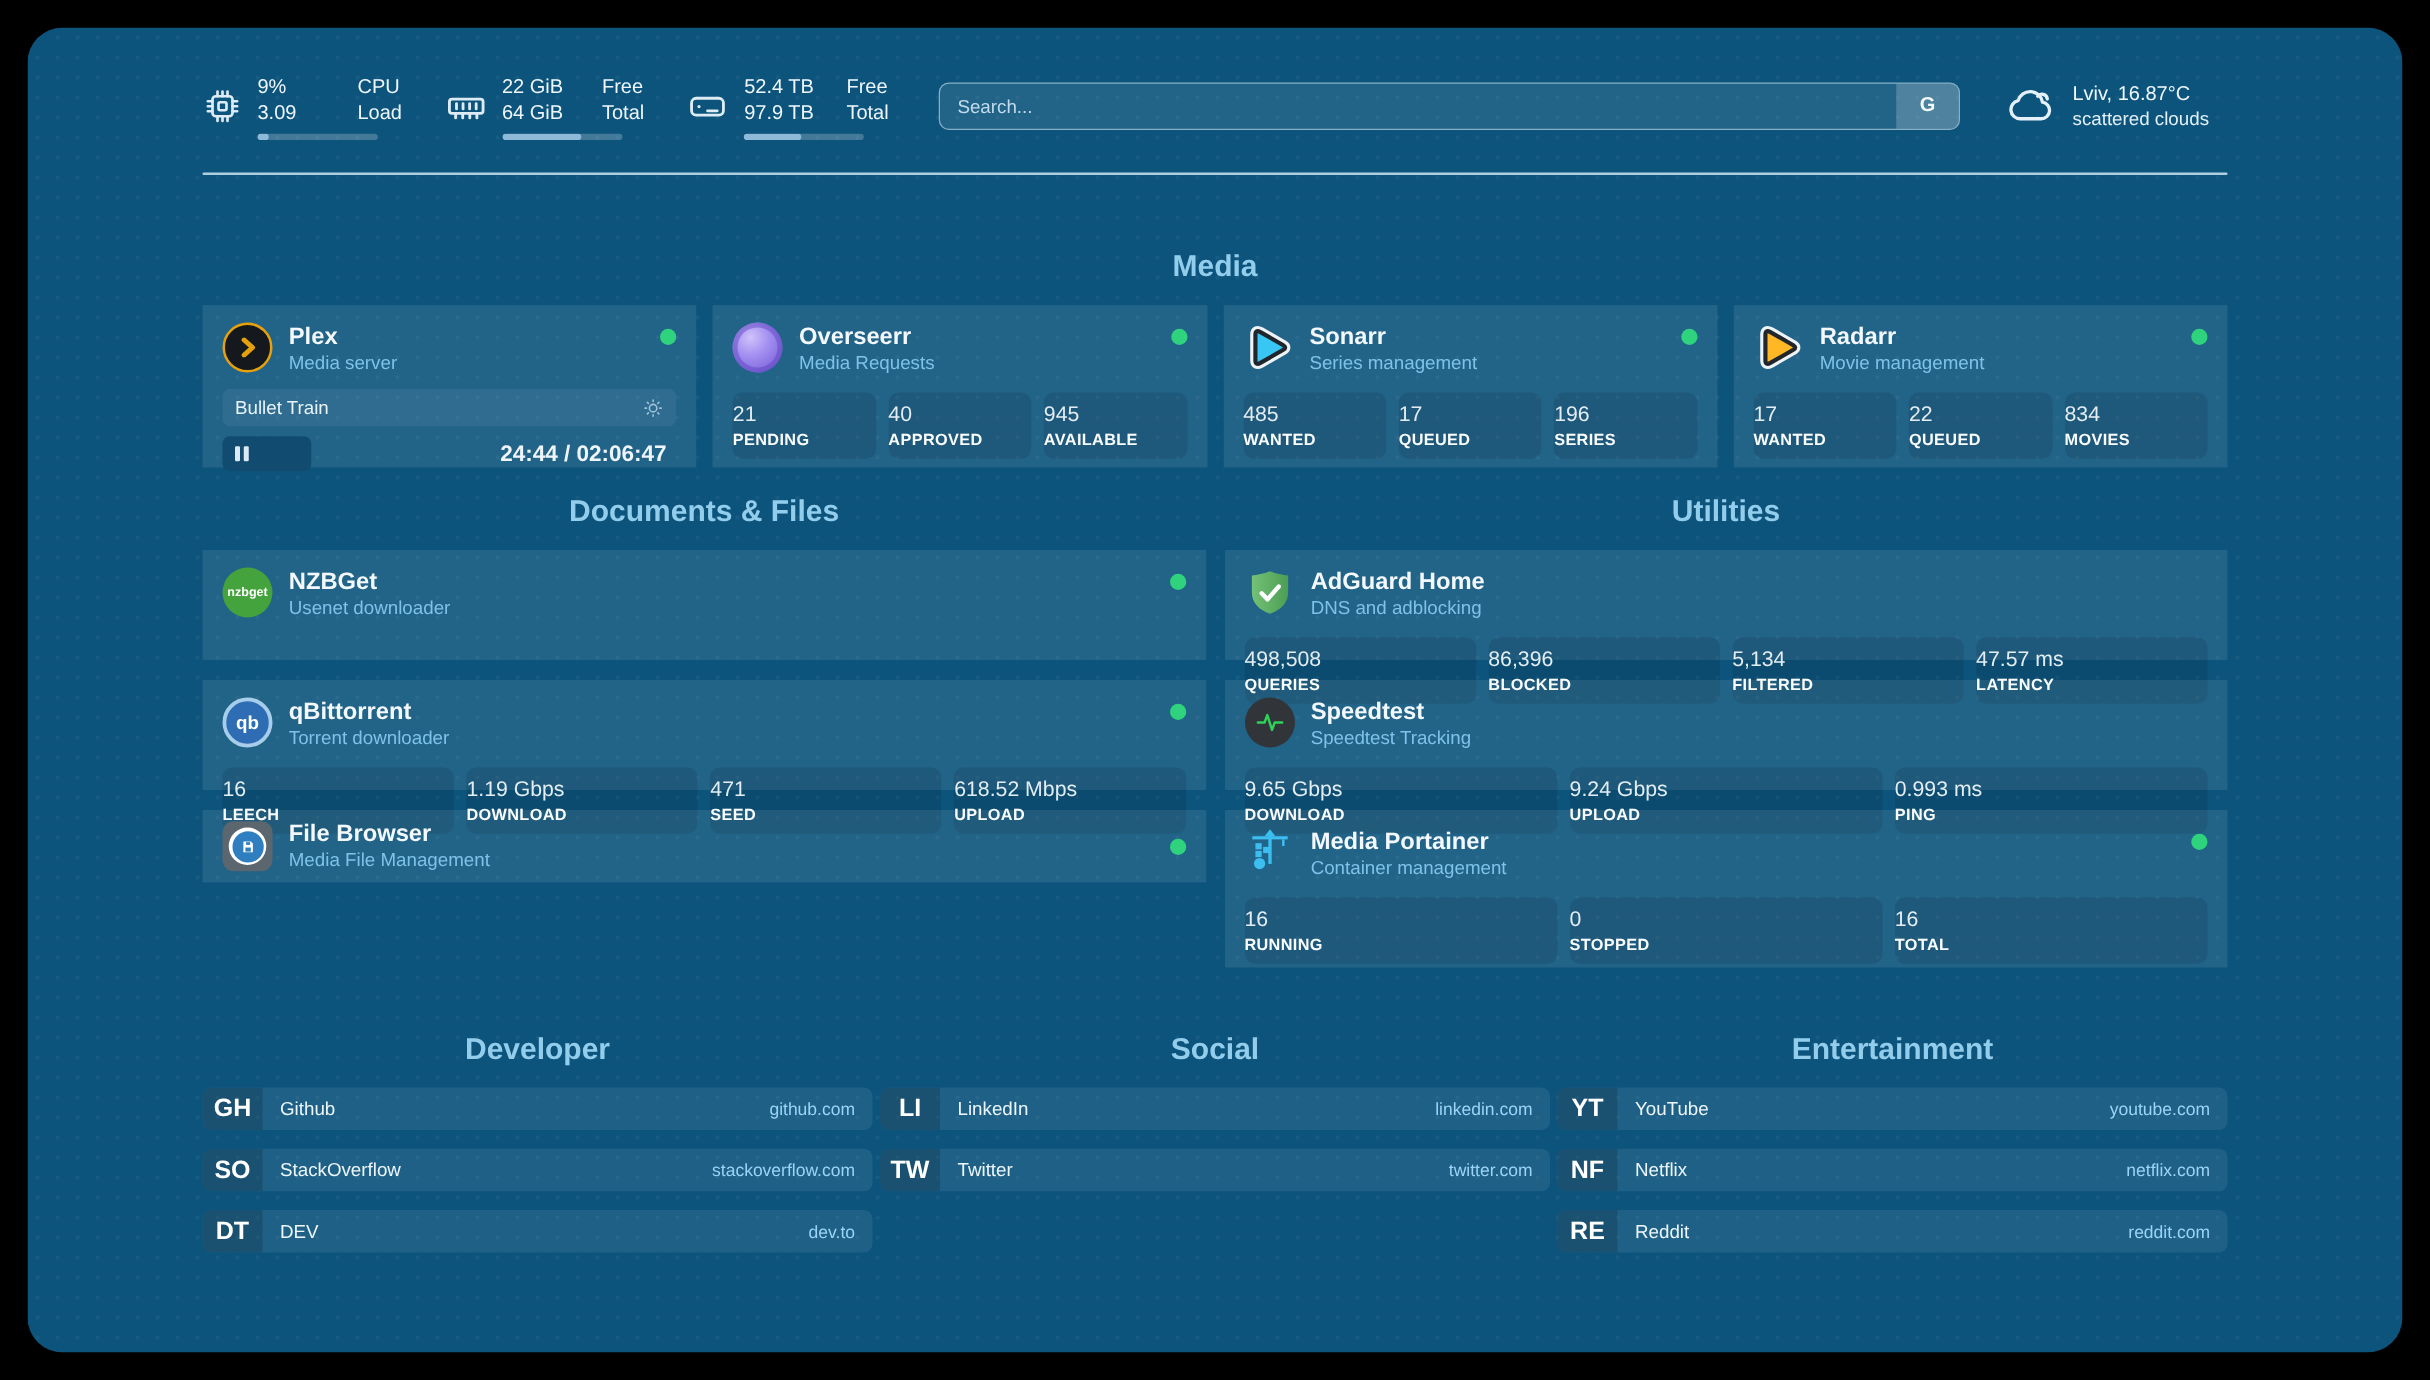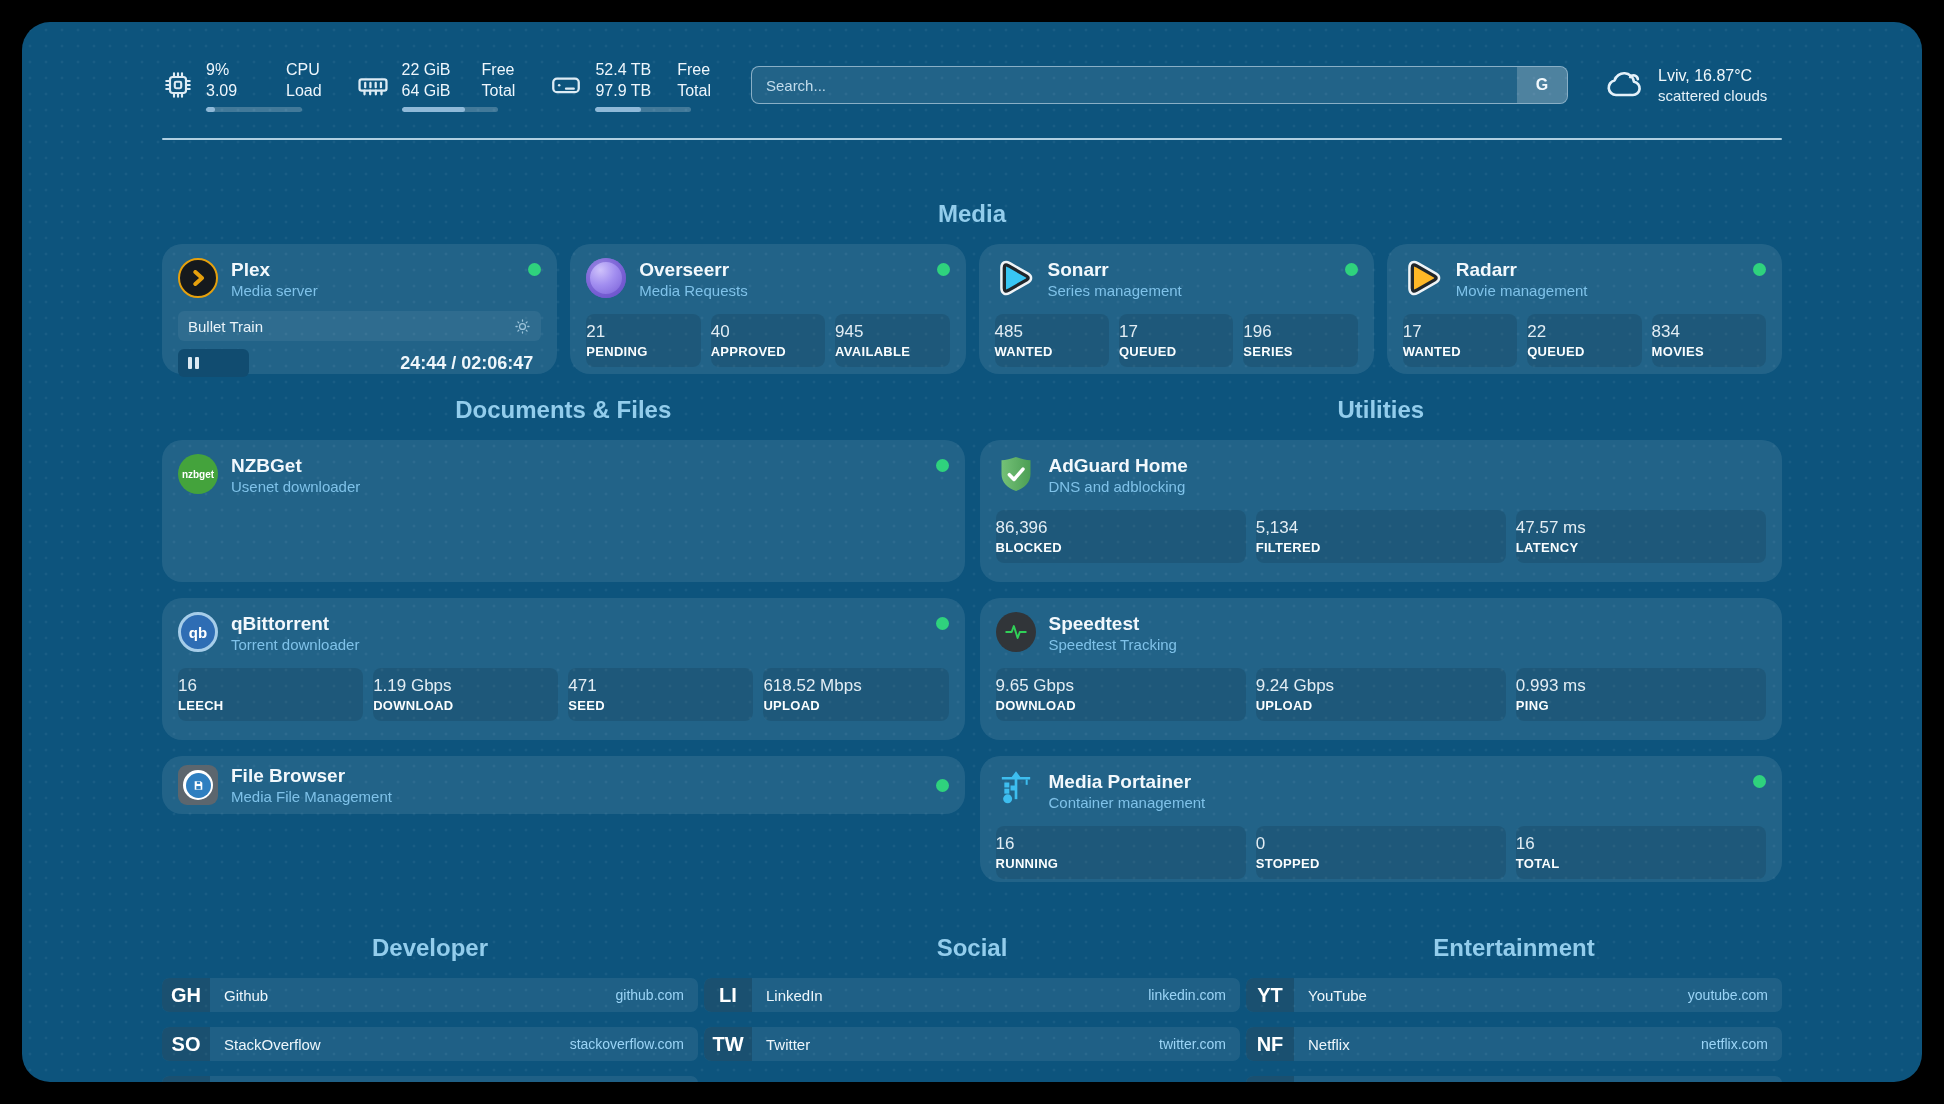--- a/index.html
+++ b/index.html
@@ -40,21 +40,21 @@
   .weather { display:flex; align-items:flex-start; gap:12px; min-width:180px; color:#f0f8fc; }
   .weather-line1 { font-size:16px; line-height:21px; }
   .weather-line2 { font-size:15px; line-height:20px; color:#e3f0f8; }
 
   .divider { margin-top:24px; height:2px; border-radius:2px; background:rgba(205,229,242,0.85); }
 
   
   .section-title { color:#93cdec; font-size:24px; font-weight:700;text-align:center; }
   .media-title { margin-top:60px; }
   .media-row { display:flex; gap:13px; margin-top:16px; }
-  .card { background:rgba(255,255,255,0.09); border-radius:20px; padding:14px 16px; }
+  .card { background:rgba(255,255,255,0.09); border-radius:1px; padding:14px 16px; }
   .media-card { flex:1; height:130px; }
 
   .card-head { display:flex; align-items:flex-start; }
   .app-icon { width:40px; height:40px; flex:0 0 auto; display:flex;
               align-items:center; justify-content:center; }
   .app-titles { margin-left:13px; }
   .app-name { color:#f2f8fc; font-size:19px; font-weight:600; line-height:23px; }
   .app-sub  { color:#7fc2e9; font-size:15px; line-height:20px; }
   .status-dot { margin-left:auto; margin-top:5px; width:13px; height:13px;
                 border-radius:50%; background:#2fd27d; }
@@ -87,21 +87,21 @@
   .icon-filebrowser { border-radius:9px; background:#5c666e; }
   .fb-ring { width:30px; height:30px; border-radius:50%; background:#fff;
              display:flex; align-items:center; justify-content:center; }
   .fb-inner { width:25px; height:25px; border-radius:50%; background:#2f7fc0;
               display:flex; align-items:center; justify-content:center; }
 
   
   .two-col { display:flex; gap:15px; margin-top:22px; }
   .col { flex:1; display:flex; flex-direction:column; }
   .col .card { margin-top:16px; }
-  .util-card { height:142px; }
+  .util-card { height:88px; }
   .small-card { height:58px; padding:0 16px; display:flex; align-items:center; }
   .small-card .card-head { width:100%; align-items:center; }
   .small-card .status-dot { margin-top:0; }
   .portainer-card { height:126px; }
 
   
   .bottom-row { display:flex; gap:6px; margin-top:52px; }
   .link-col { flex:1; }
   .link-rows { margin-top:16px; display:flex; flex-direction:column; gap:15px; }
   .bookmark { display:flex; height:34px; border-radius:7px; overflow:hidden;
@@ -415,20 +415,24 @@
               <path d="M8 12.4l2.8 2.9 5.4-6.2" stroke="#fff" stroke-width="2.1" fill="none" stroke-linecap="round" stroke-linejoin="round"></path>
             </svg>
           </div>
           <div class="app-titles">
             <div class="app-name">AdGuard Home</div>
             <div class="app-sub">DNS and adblocking</div>
           </div>
         </div>
         <div class="stat-tiles">
           <div class="tile">
+            <div class="tile-value">498,508</div>
+            <div class="tile-label">QUERIES</div>
+          </div>
+          <div class="tile">
             <div class="tile-value">86,396</div>
             <div class="tile-label">BLOCKED</div>
           </div>
           <div class="tile">
             <div class="tile-value">5,134</div>
             <div class="tile-label">FILTERED</div>
           </div>
           <div class="tile">
             <div class="tile-value">47.57 ms</div>
             <div class="tile-label">LATENCY</div>

